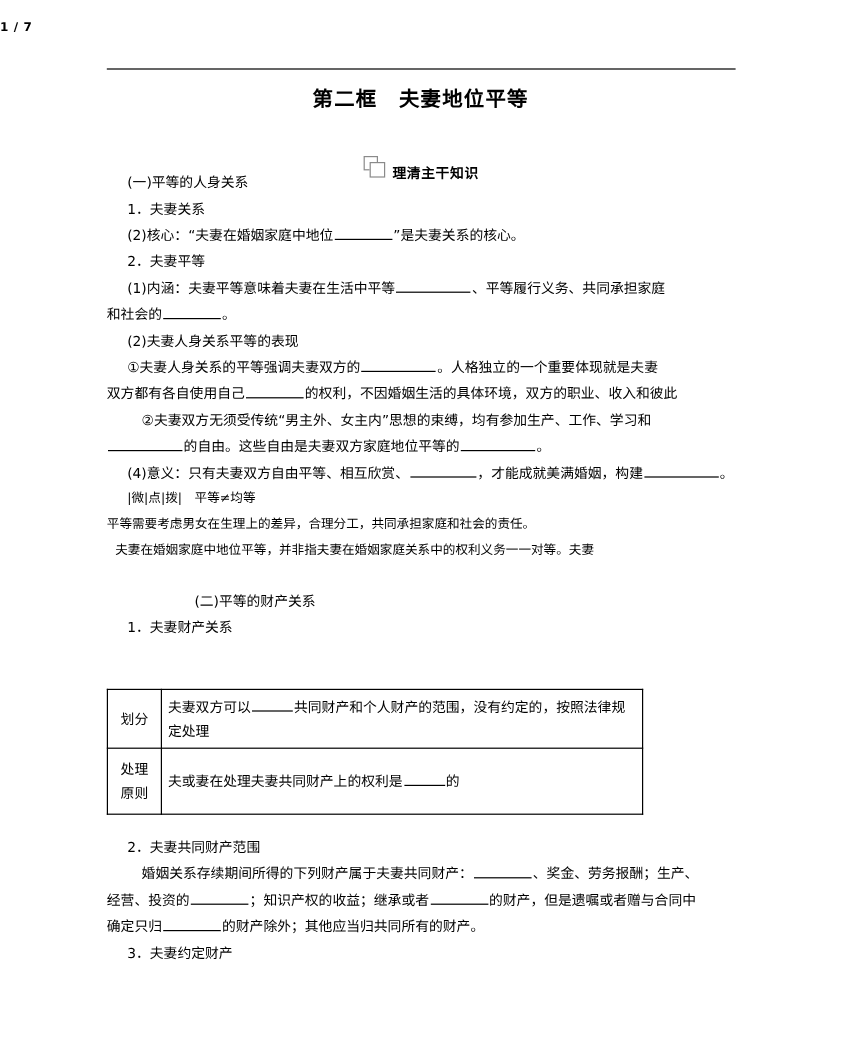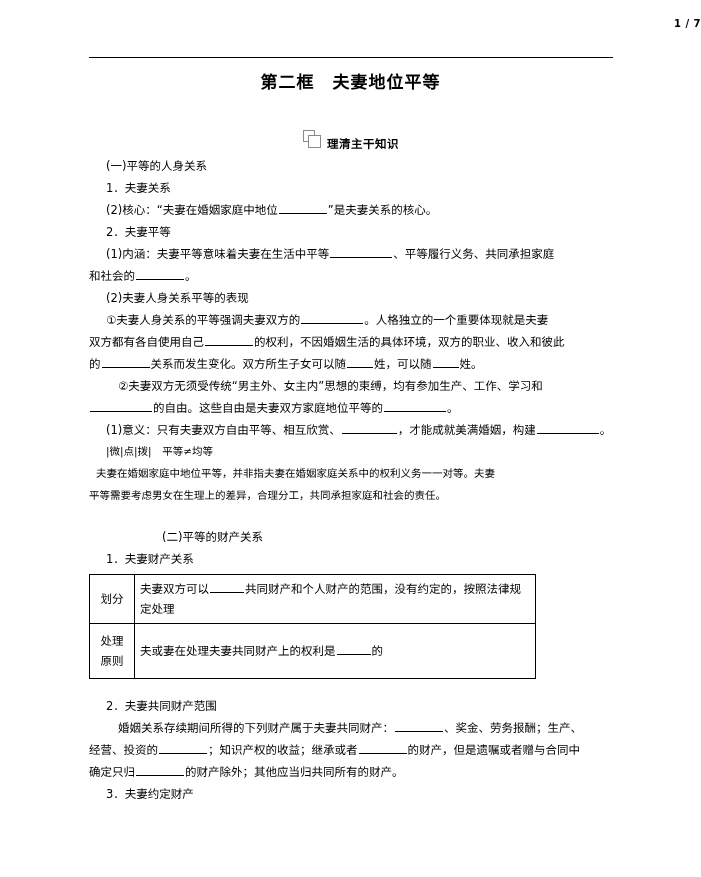--- a/index.html
+++ b/index.html
@@ -22,21 +22,21 @@
     height: 877px;
     box-sizing: border-box;
   }
 
   
   .page-number {
     position: absolute;
     top: 18px;
     left: 0;
     width: 701px;
-    text-align: right;
+    text-align: left;
     font-size: 10px;
     font-weight: bold;
     letter-spacing: .5px;
   }
   .header-rule {
     position: absolute;
     top: 57px;
     left: 89px;
     width: 524px;
     height: 0;
@@ -88,21 +88,21 @@
     font-size: 11.5px;
     font-weight: bold;
     letter-spacing: .5px;
     white-space: pre;
     padding-top: 6px;
   }
 
   
   .body {
     position: absolute;
-    top: 155px;
+    top: 141px;
     left: 0;
     width: 701px;
   }
   .line {
     font-size: 11.5px;
     line-height: 22px;
     white-space: pre-wrap;
     padding: 0 89px 0 106px;
     letter-spacing: 0px;
   }
@@ -198,32 +198,31 @@
     <div class="line"><span>(1)内涵：夫妻平等意味着夫妻在生活中平等</span><span class="blank b-xxl"></span><span>、平等履行义务、共同承担家庭</span></div>
 
     <div class="line flush"><span>和社会的</span><span class="blank b-lg"></span><span>。</span></div>
 
     <div class="line">(2)夫妻人身关系平等的表现</div>
 
     <div class="line"><span>①夫妻人身关系的平等强调夫妻双方的</span><span class="blank b-xxl"></span><span>。人格独立的一个重要体现就是夫妻</span></div>
 
     <div class="line flush"><span>双方都有各自使用自己</span><span class="blank b-lg"></span><span>的权利，不因婚姻生活的具体环境，双方的职业、收入和彼此</span></div>
 
-    <div class="line flush"><span>的</span><span class="blank b-lg"></span><span>关系而发生变化。双方所生子女可以随</span><span class="blank b-sm"></span><span>姓，可以随</span><span class="blank b-sm"></span><span>姓。</span></div>
 
     <div class="line indent2">②夫妻双方无须受传统“男主外、女主内”思想的束缚，均有参加生产、工作、学习和</div>
 
     <div class="line flush"><span class="blank b-xxl"></span><span>的自由。这些自由是夫妻双方家庭地位平等的</span><span class="blank b-xxl"></span><span>。</span></div>
 
-    <div class="line"><span>(1)意义：只有夫妻双方自由平等、相互欣赏、</span><span class="blank b-xl"></span><span>，才能成就美满婚姻，构建</span><span class="blank b-xxl"></span><span>。</span></div>
+    <div class="line"><span>(4)意义：只有夫妻双方自由平等、相互欣赏、</span><span class="blank b-xl"></span><span>，才能成就美满婚姻，构建</span><span class="blank b-xxl"></span><span>。</span></div>
 
     <div class="line note"><span>|微|点|拨|</span><span>　</span><span>平等≠均等</span></div>
 
+    <div class="line note-body flush">平等需要考虑男女在生理上的差异，合理分工，共同承担家庭和社会的责任。</div>
     <div class="line note-body">夫妻在婚姻家庭中地位平等，并非指夫妻在婚姻家庭关系中的权利义务一一对等。夫妻</div>
-    <div class="line note-body flush">平等需要考虑男女在生理上的差异，合理分工，共同承担家庭和社会的责任。</div>
 
     <div class="line sub" style="margin-top:20px;">(二)平等的财产关系</div>
 
     <div class="line">1．夫妻财产关系</div>
   </div>
 
   <table class="prop-table">
     <tbody>
       <tr>
         <td class="key">划分</td>

